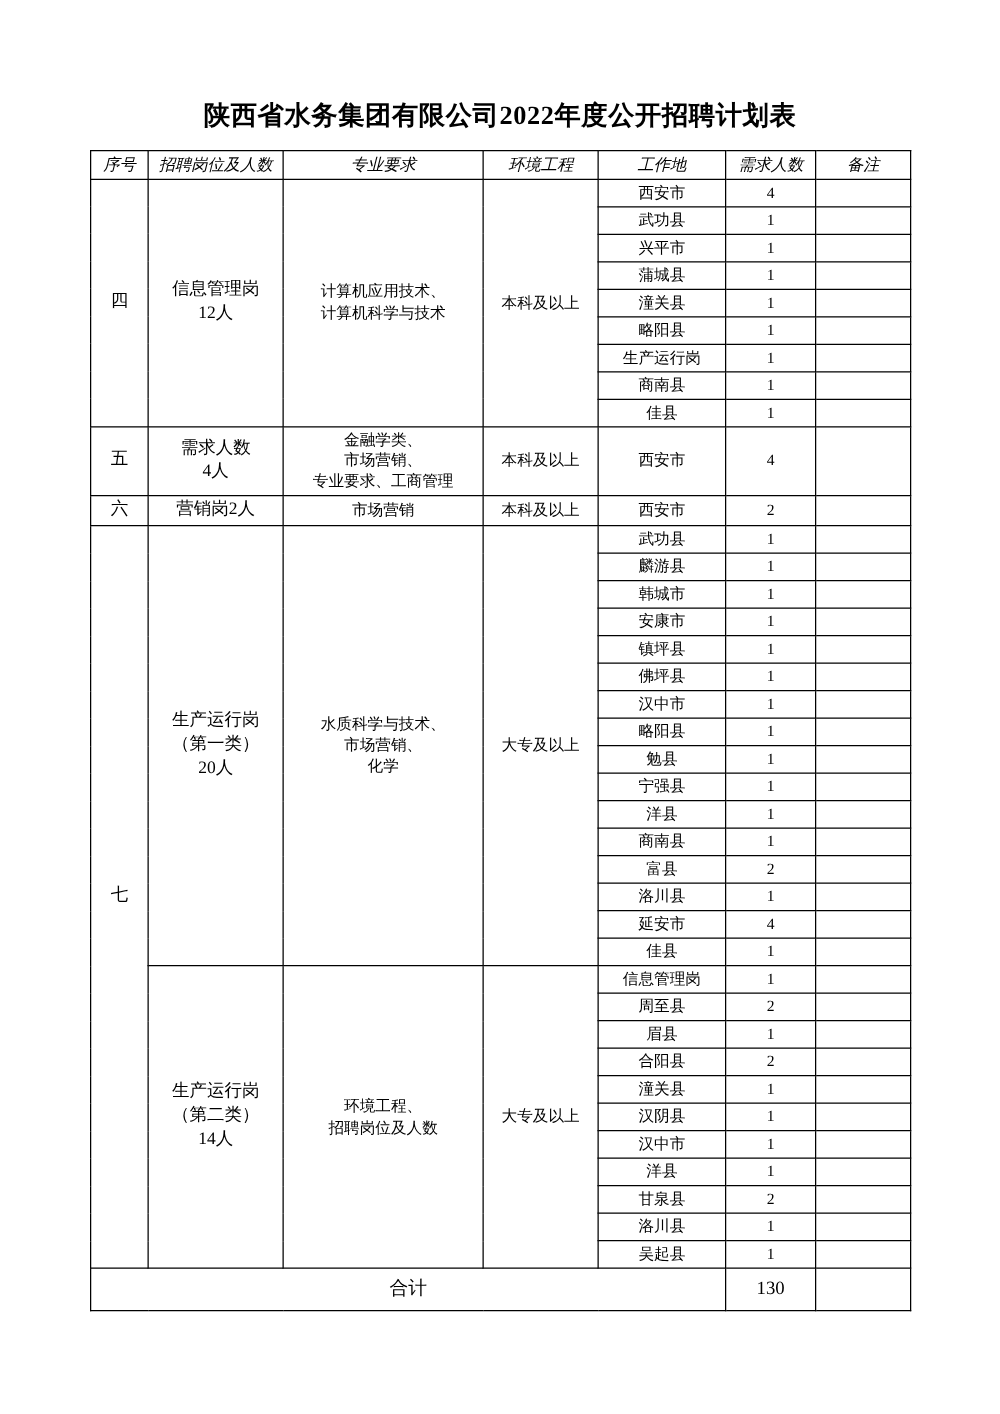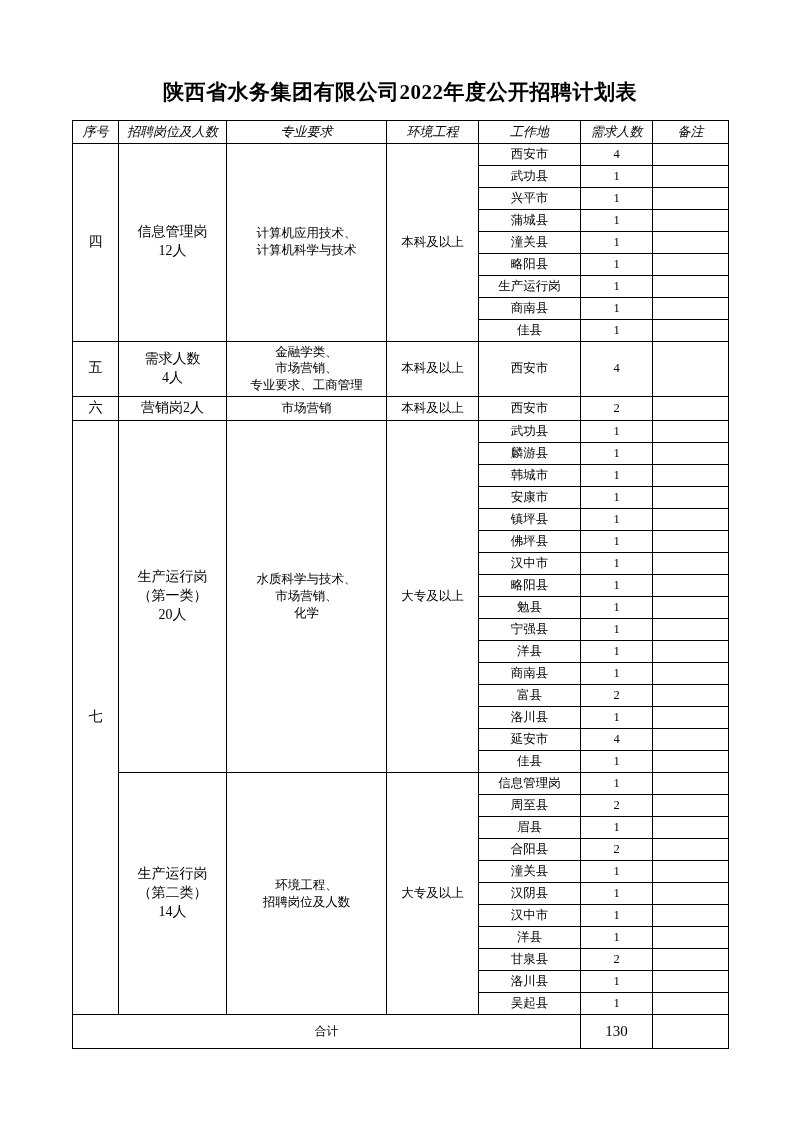--- a/index.html
+++ b/index.html
@@ -71,21 +71,21 @@
   }
   td.place-cell, td.num-cell {
     font-size: 12.5px;
   }
   tr.total-row td {
     height: 34px;
     font-size: 15px;
   }
   tr.total-row td.total-label {
     font-weight: normal;
-    font-size: 12px;
+    font-size: 15px;
   }
   tr.total-row td.total-value {
     font-size: 15px;
   }
   .nowrap { white-space: nowrap; }
 </style>
 </head>
 <body>
 
 <div class="page">

